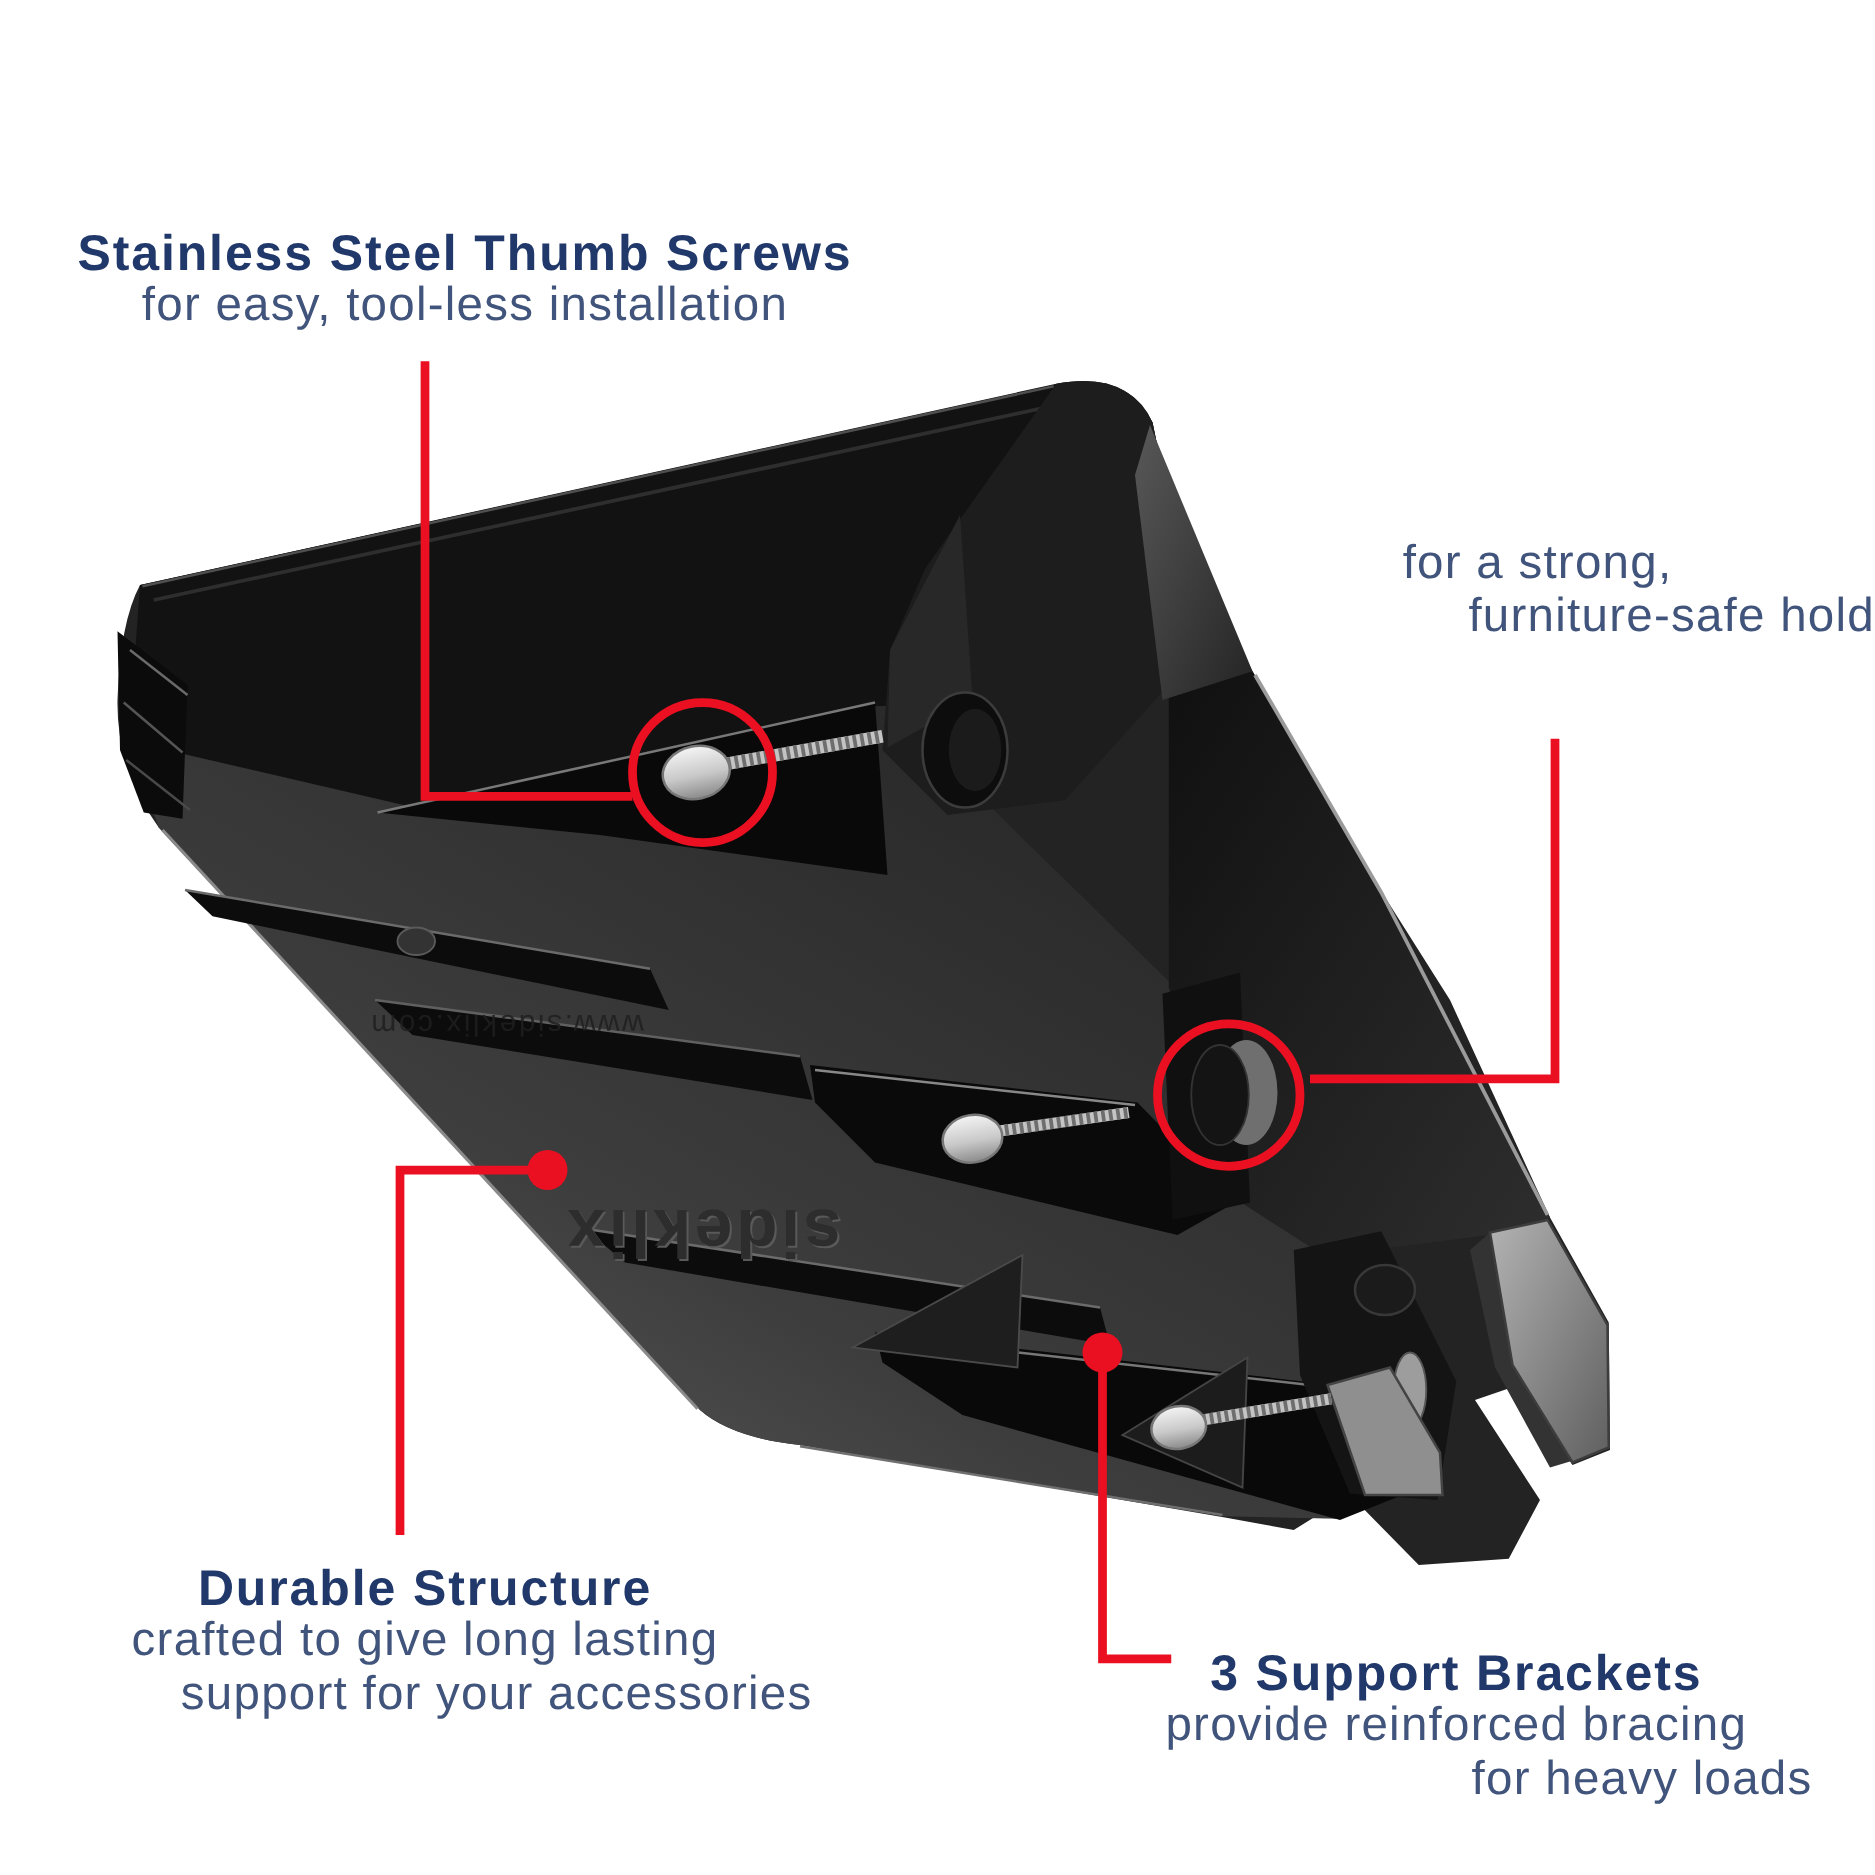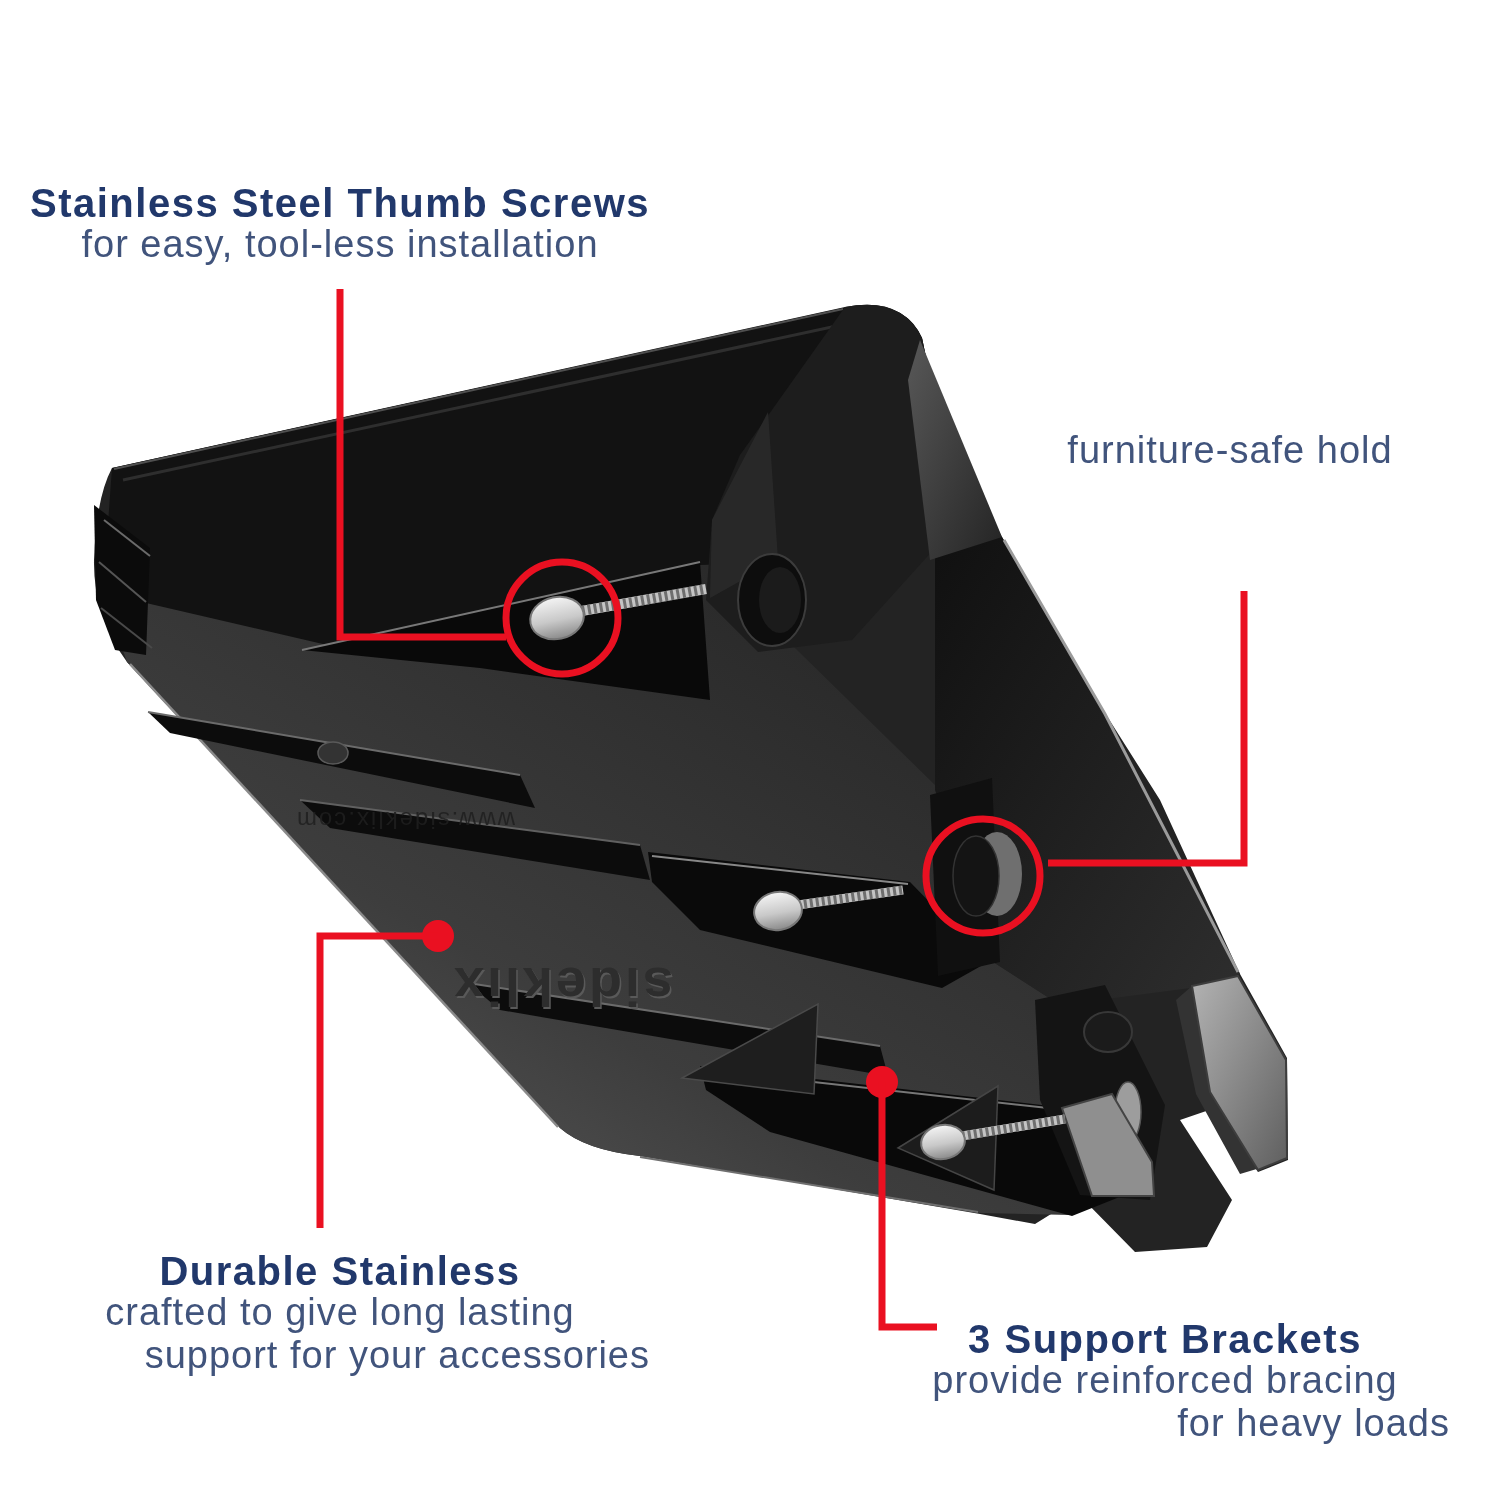--- a/index.html
+++ b/index.html
@@ -37,21 +37,21 @@
   .callout .sub{
     font-weight:400;
     font-size:38px;
     letter-spacing:1px;
     color:#41547c;
     white-space:nowrap;
     line-height:1.07;
     margin-top:0;
   }
   .callout .sub + .sub{margin-top:2px;text-align:right;}
-  #co-thumb{left:0px;   top:182px;  width:680px;}
+  #co-thumb{left:0px;   top:182px;  width:680px;padding-left:32px;}
   #co-clamps{left:960px; top:430px;  width:540px;}
   #co-structure{left:30px; top:1250px; width:620px;}
   #co-brackets{left:880px; top:1318px; width:570px;}
 </style>
 </head>
 <body>
 
 <div id="stage">
 
   <svg id="product-svg" viewBox="0 0 1500 1500" xmlns="http://www.w3.org/2000/svg">
@@ -246,25 +246,26 @@
       <path d="M882,1082 L882,1327 L937,1327"></path>
     </g>
   </svg>
 
   <div id="co-thumb" class="callout">
     <div class="title">Stainless Steel Thumb Screws</div>
     <div class="sub">for easy, tool-less installation</div>
   </div>
 
   <div id="co-clamps" class="callout">
+    <div class="sub">for a strong,</div>
     <div class="sub">furniture-safe hold</div>
   </div>
 
   <div id="co-structure" class="callout">
-    <div class="title">Durable Stainless</div>
+    <div class="title">Durable Structure</div>
     <div class="sub">crafted to give long lasting</div>
     <div class="sub">support for your accessories</div>
   </div>
 
   <div id="co-brackets" class="callout">
     <div class="title">3 Support Brackets</div>
     <div class="sub">provide reinforced bracing</div>
     <div class="sub">for heavy loads</div>
   </div>
 

